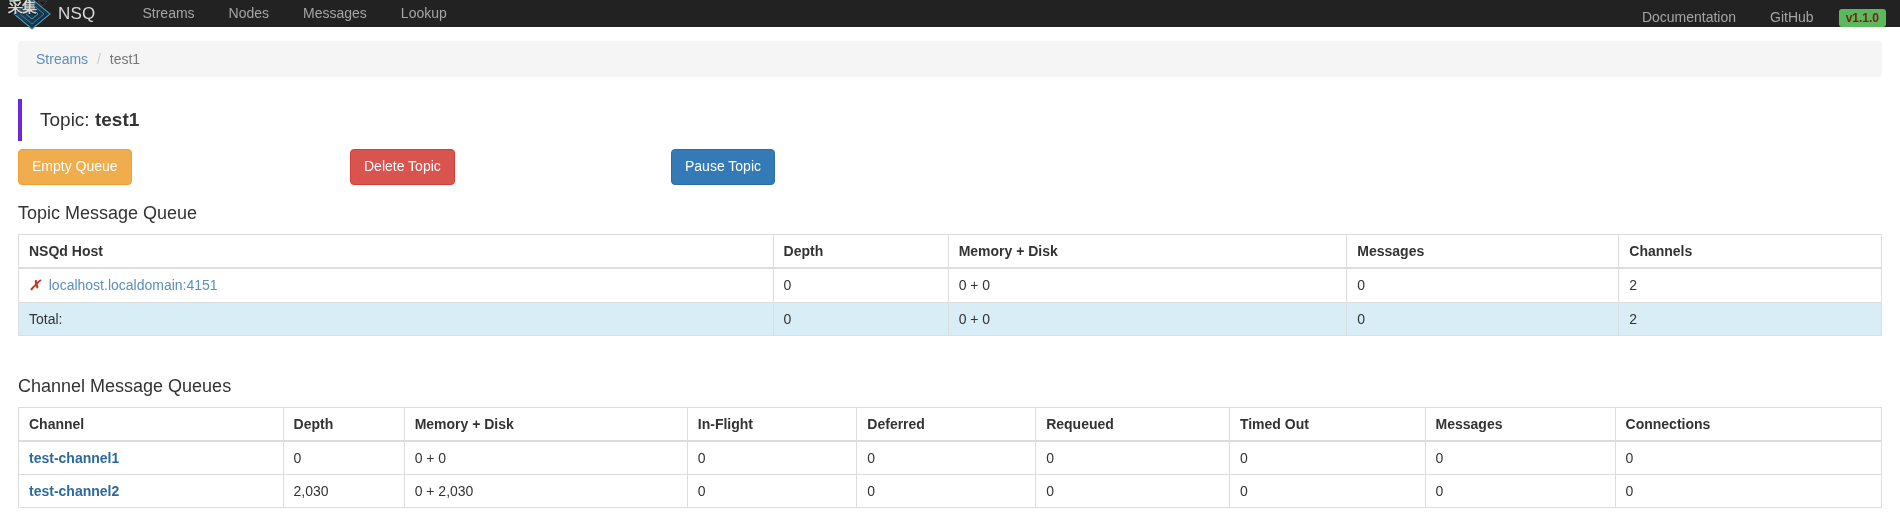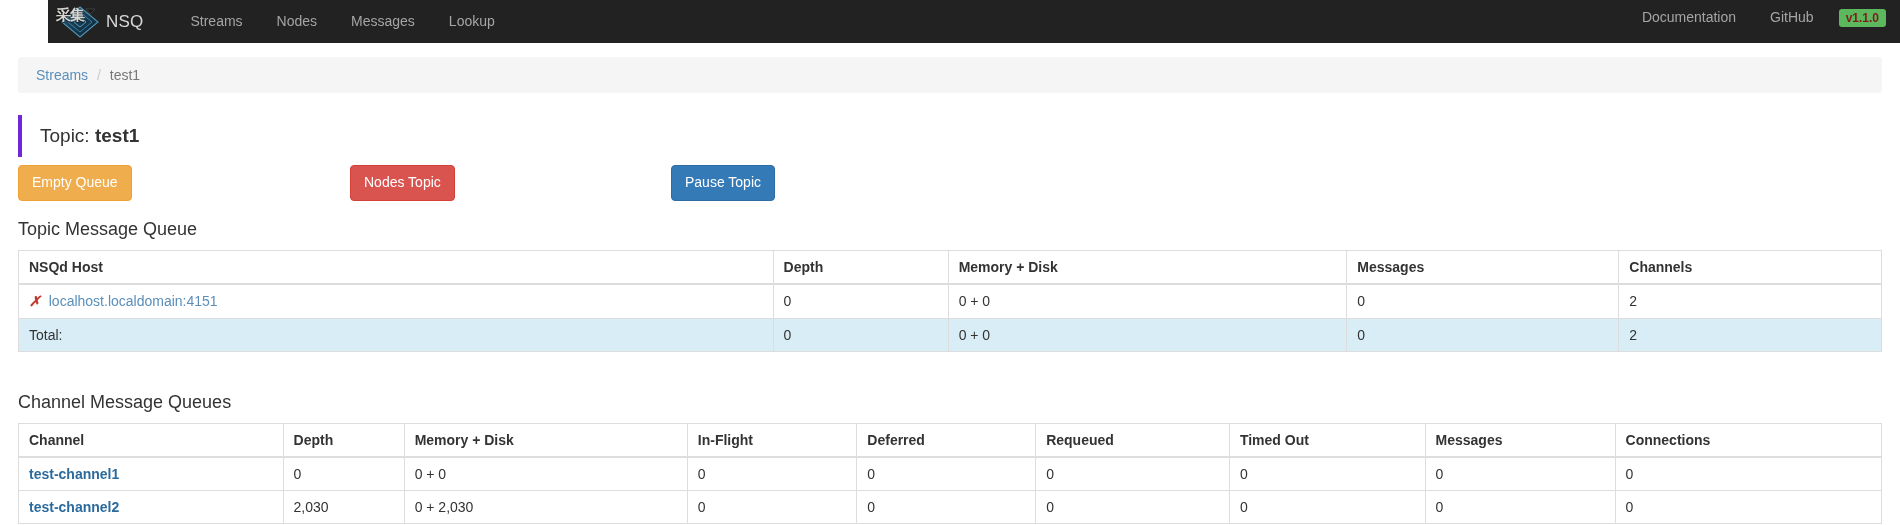--- a/index.html
+++ b/index.html
@@ -10,27 +10,26 @@
     width: 1900px;
     background: #ffffff;
     font-family: "Liberation Sans", sans-serif;
     font-size: 16px;
     color: #333333;
     -webkit-font-smoothing: antialiased;
   }
 
   
   .navbar {
-    height: 43px;
+    height: 27px;
     background: #222222;
     display: flex;
     align-items: center;
     padding: 0 0 0 10px;
     position: relative;
-    margin-left: 48px;
   }
   .brand-wrap {
     display: flex;
     align-items: center;
     height: 35px;
     padding-right: 6px;
   }
   .logo {
     width: 44px;
     height: 34px;
@@ -251,21 +250,21 @@
     <span class="current">test1</span>
   </div>
 
   <h1 class="page-head">
     <span>Topic:</span>
     <b>test1</b>
   </h1>
 
   <div class="btn-row">
     <button class="btn btn-warning">Empty Queue</button>
-    <button class="btn btn-danger">Nodes Topic</button>
+    <button class="btn btn-danger">Delete Topic</button>
     <button class="btn btn-primary">Pause Topic</button>
   </div>
 
   <h2 class="section-title">Topic Message Queue</h2>
 
   <table class="t-topic">
     <colgroup>
       <col class="c-host">
         <col class="c-depth">
         <col class="c-mem">

